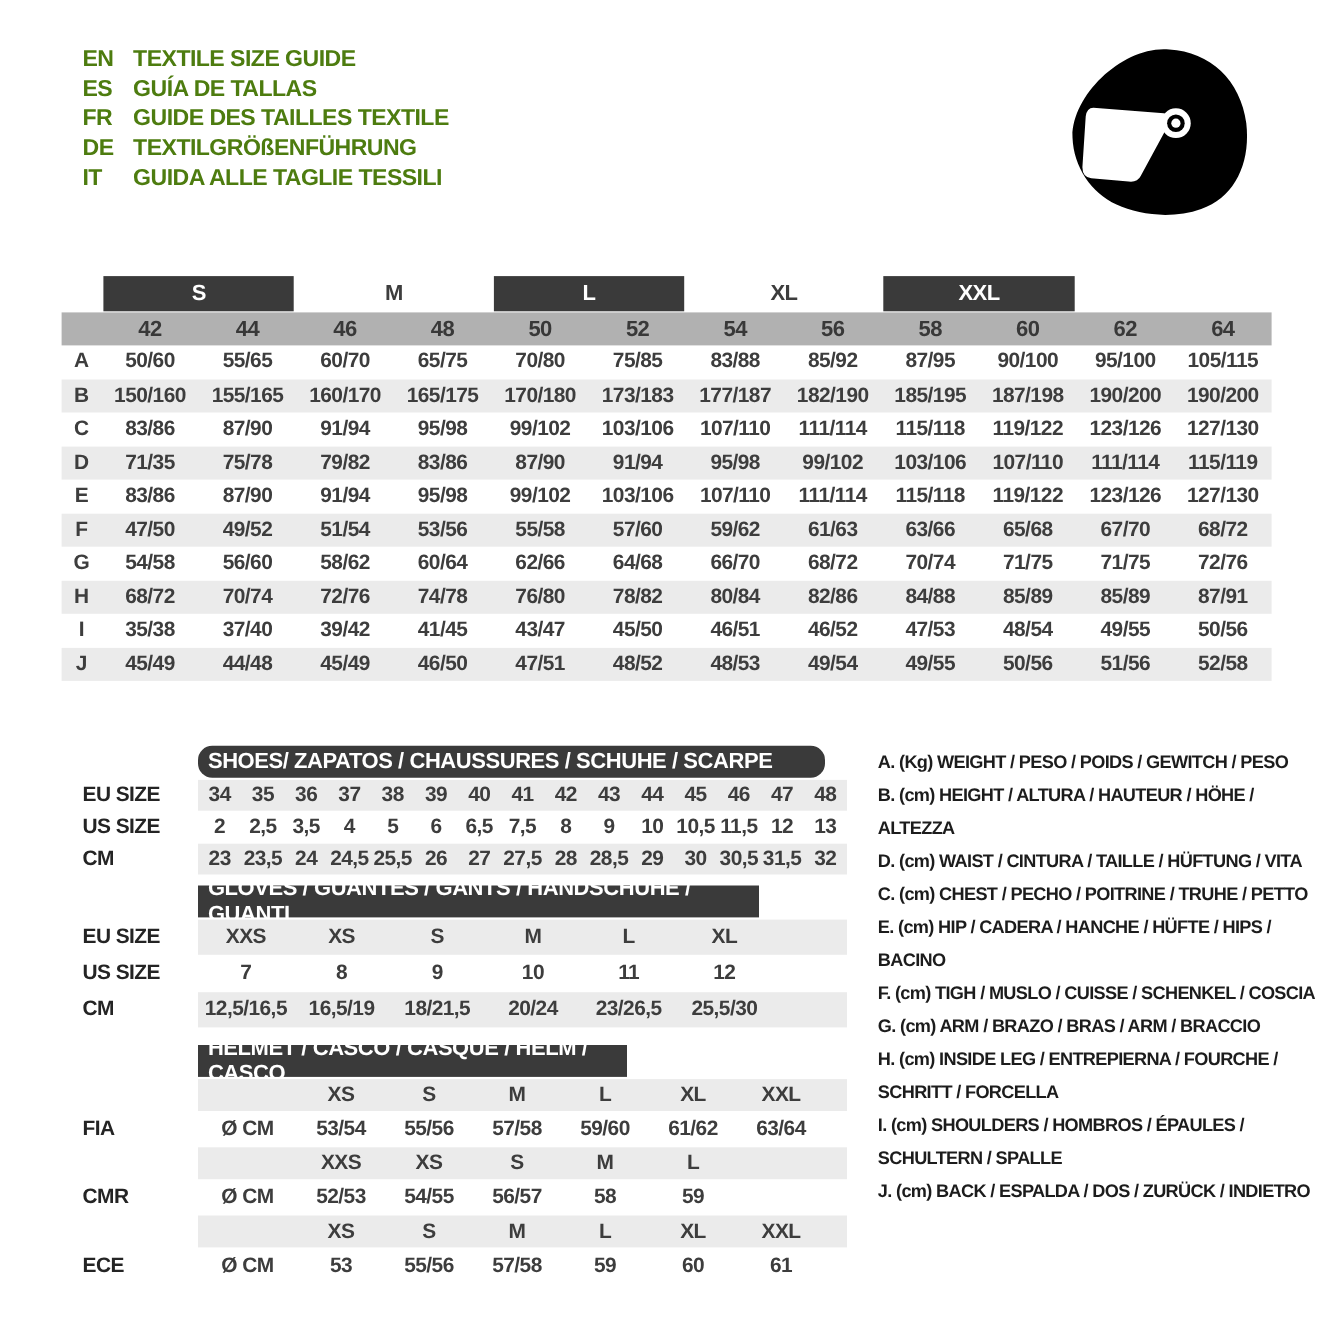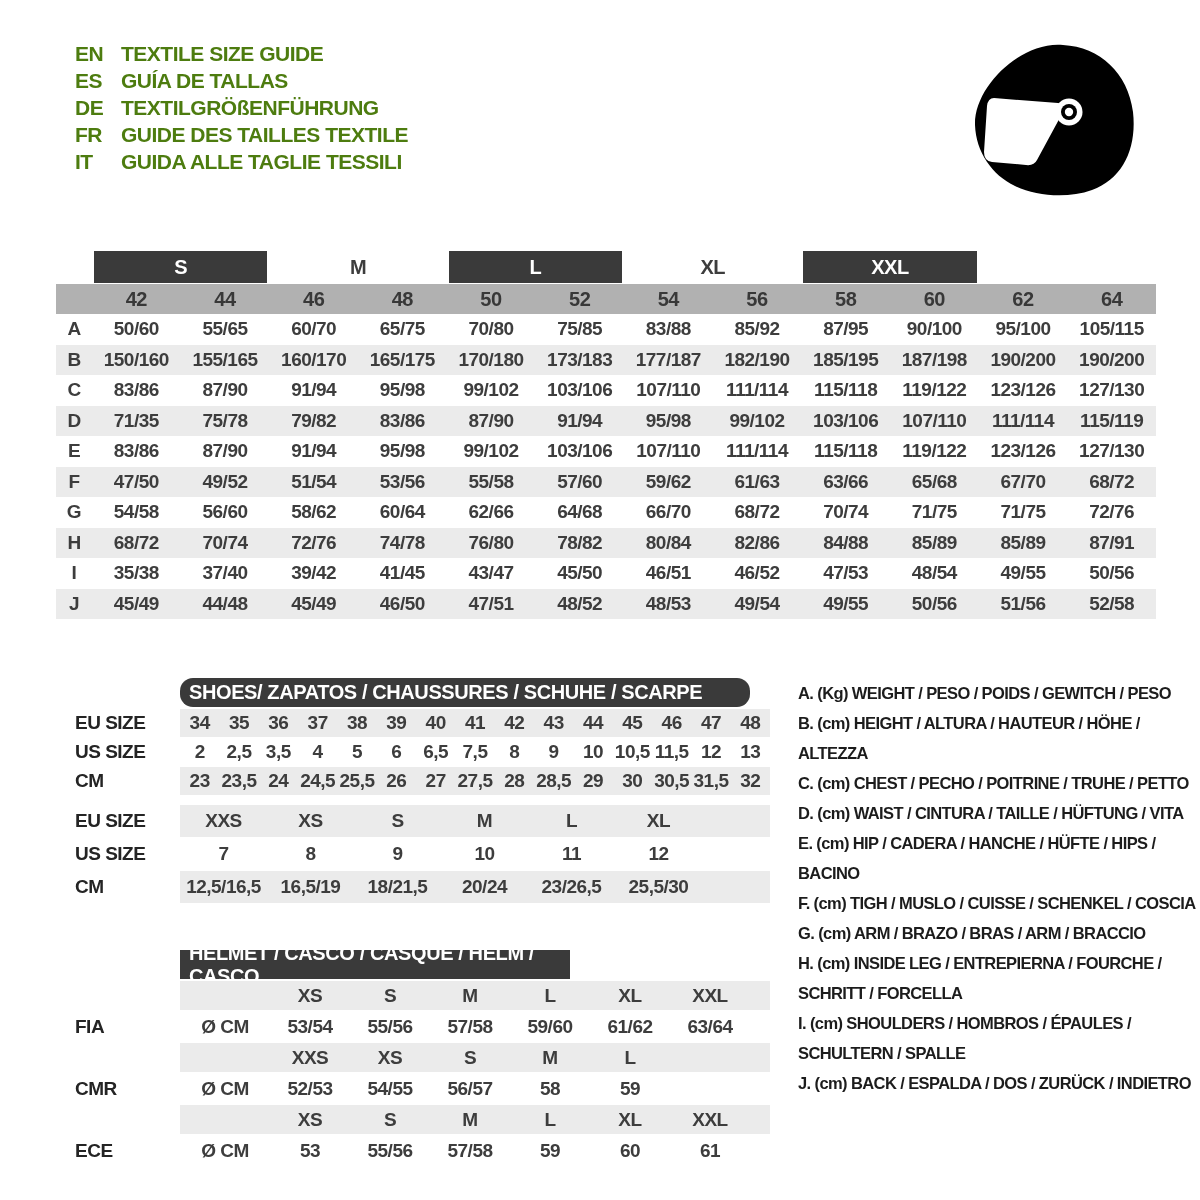--- a/index.html
+++ b/index.html
@@ -63,26 +63,26 @@
 <div class="abs" id="lang-header">
     <div class="lang-row">
       <span class="lang-code">EN</span>
       <span class="lang-text">TEXTILE SIZE GUIDE</span>
     </div>
     <div class="lang-row">
       <span class="lang-code">ES</span>
       <span class="lang-text">GUÍA DE TALLAS</span>
     </div>
     <div class="lang-row">
+      <span class="lang-code">FR</span>
+      <span class="lang-text">GUIDE DES TAILLES TEXTILE</span>
+    </div>
+    <div class="lang-row">
       <span class="lang-code">DE</span>
       <span class="lang-text">TEXTILGRÖßENFÜHRUNG</span>
-    </div>
-    <div class="lang-row">
-      <span class="lang-code">FR</span>
-      <span class="lang-text">GUIDE DES TAILLES TEXTILE</span>
     </div>
     <div class="lang-row">
       <span class="lang-code">IT</span>
       <span class="lang-text">GUIDA ALLE TAGLIE TESSILI</span>
     </div>
   </div>
 
 <div class="abs" id="helmet-icon">
   <svg width="170" height="160" viewBox="0 0 170 160" xmlns="http://www.w3.org/2000/svg">
     <path fill="#000000" d="M 95 7
@@ -336,20 +336,21 @@
           <div class="v-cell">30</div>
           <div class="v-cell">30,5</div>
           <div class="v-cell">31,5</div>
           <div class="v-cell">32</div>
         </div>
       </div>
     </div>
 </div>
 
 <div class="abs sec" id="gloves-section">
+  <div class="sec-header" id="gloves-header">GLOVES / GUANTES / GANTS / HANDSCHUHE / GUANTI</div>
   <div id="gloves-rows">
       <div class="sec-row gloves-row">
         <div class="sec-label">EU SIZE</div>
         <div class="sec-values gloves-cols gray">
           <div class="v-cell">XXS</div>
           <div class="v-cell">XS</div>
           <div class="v-cell">S</div>
           <div class="v-cell">M</div>
           <div class="v-cell">L</div>
           <div class="v-cell">XL</div>
@@ -454,21 +455,21 @@
           <div class="v-cell">60</div>
           <div class="v-cell">61</div>
         </div>
       </div>
     </div>
 </div>
 
 <div class="abs" id="legend">
     <div class="legend-item">A. (Kg) WEIGHT / PESO / POIDS / GEWITCH / PESO</div>
     <div class="legend-item">B. (cm) HEIGHT / ALTURA / HAUTEUR / HÖHE / ALTEZZA</div>
+    <div class="legend-item">D. (cm) WAIST / CINTURA / TAILLE / HÜFTUNG / VITA</div>
     <div class="legend-item">C. (cm) CHEST / PECHO / POITRINE / TRUHE / PETTO</div>
-    <div class="legend-item">D. (cm) WAIST / CINTURA / TAILLE / HÜFTUNG / VITA</div>
     <div class="legend-item">E. (cm) HIP / CADERA / HANCHE / HÜFTE / HIPS /  BACINO</div>
     <div class="legend-item">F. (cm) TIGH / MUSLO / CUISSE / SCHENKEL / COSCIA</div>
     <div class="legend-item">G. (cm) ARM / BRAZO / BRAS / ARM / BRACCIO</div>
     <div class="legend-item">H. (cm) INSIDE LEG / ENTREPIERNA / FOURCHE / SCHRITT / FORCELLA</div>
     <div class="legend-item">I. (cm) SHOULDERS / HOMBROS / ÉPAULES / SCHULTERN / SPALLE</div>
     <div class="legend-item">J. (cm) BACK / ESPALDA / DOS / ZURÜCK / INDIETRO</div>
   </div>
 
 </body></html>

